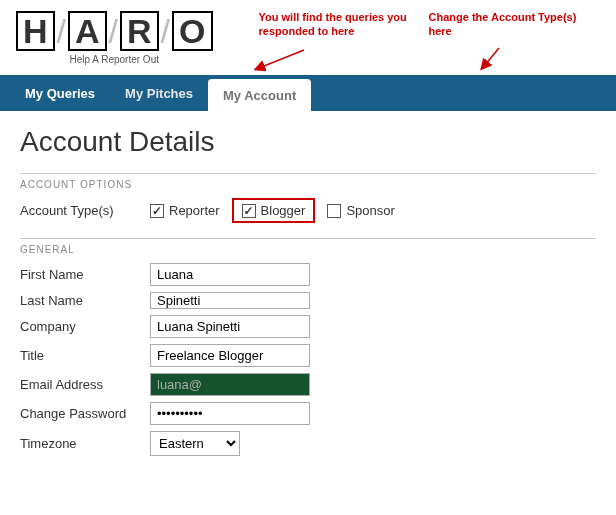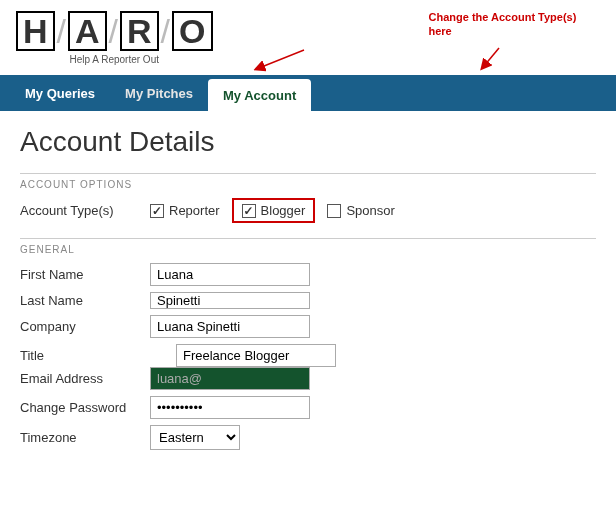--- a/index.html
+++ b/index.html
@@ -19,20 +19,21 @@
         <span style="font-size:34px;color:#bbb;line-height:1;margin:0 1px;">/</span>
         <span style="font-size:34px;font-weight:bold;border:2px solid #000;padding:1px 5px;margin:1px;line-height:1;">R</span>
         <span style="font-size:34px;color:#bbb;line-height:1;margin:0 1px;">/</span>
         <span style="font-size:34px;font-weight:bold;border:2px solid #000;padding:1px 5px;margin:1px;line-height:1;">O</span>
       </div>
       <div style="font-size:10px;color:#555;margin-top:2px;">Help A Reporter Out</div>
     </div>
 
     <div style="position:relative; flex:1; height:65px;">
 
+      <div style="position:absolute;top:0;left:30px;color:#cc0000;font-size:11px;font-weight:bold;line-height:1.3;width:150px;">You will find the queries you responded to here</div>
 
       <div style="position:absolute;top:0;left:200px;color:#cc0000;font-size:11px;font-weight:bold;line-height:1.3;width:150px;">Change the Account Type(s) here</div>
 
       <svg style="position:absolute;top:0;left:0;width:100%;height:65px;overflow:visible;">
 
         <defs>
           <marker id="arr" markerWidth="8" markerHeight="8" refX="4" refY="4" orient="auto">
             <path d="M0,0 L8,4 L0,8 Z" fill="#cc0000"></path>
           </marker>
         </defs>
@@ -45,21 +46,21 @@
   </div>
 </div>
 
 <div style="background:#1a5f8a;display:flex;align-items:center;padding:0 10px;height:36px;text-align:center;">
   <div style="color:#fff;font-size:13px;font-weight:bold;padding:0 15px;height:100%;display:flex;align-items:center;cursor:pointer;">
     <span>My Queries</span>
   </div>
   <div style="color:#e5e5e5;font-size:13px;font-weight:bold;padding:0 15px;height:100%;display:flex;align-items:center;cursor:pointer;">
     <span>My Pitches</span>
   </div>
-  <div style="color:#14532d;font-size:13px;font-weight:bold;padding:0 15px;height:32px;display:flex;align-items:center;cursor:pointer;background:#fff;border-radius:4px 4px 0 0;margin-top:4px;">
+  <div style="color:#737373;font-size:13px;font-weight:bold;padding:0 15px;height:32px;display:flex;align-items:center;cursor:pointer;background:#fff;border-radius:4px 4px 0 0;margin-top:4px;">
     <span>My Account</span>
   </div>
 </div>
 
 <div style="padding:15px 20px;">
 
   <h1 style="font-size:28px;font-weight:normal;color:#333;margin-bottom:15px;">Account Details</h1>
 
   <div style="border-top:1px solid #ccc;margin-bottom:15px;">
     <div style="font-size:10px;color:#888;text-transform:uppercase;letter-spacing:1px;padding:5px 0 8px 0;">ACCOUNT OPTIONS</div>
@@ -101,21 +102,21 @@
     <div style="display:flex;align-items:center;margin-bottom:6px;">
       <div style="width:130px;font-size:13px;color:#333;flex-shrink:0;">Last Name</div>
       <input type="text" value="Spinetti" style="border: 1px solid rgb(170, 170, 170); padding: 0 6px; font-size: 13px; width: 160px; background: rgb(255, 255, 255);">
     </div>
 
     <div style="display:flex;align-items:center;margin-bottom:6px;">
       <div style="width:130px;font-size:13px;color:#333;flex-shrink:0;">Company</div>
       <input type="text" value="Luana Spinetti" style="border: 1px solid rgb(170, 170, 170); padding: 3px 6px; font-size: 13px; width: 160px; background: rgb(255, 255, 255);">
     </div>
 
-    <div style="display:flex;align-items:center;gap:26px;">
+    <div style="display:flex;align-items:center;margin-bottom:6px;">
       <div style="width:130px;font-size:13px;color:#333;flex-shrink:0;">Title</div>
       <input type="text" value="Freelance Blogger" style="border: 1px solid rgb(170, 170, 170); padding: 3px 6px; font-size: 13px; width: 160px; background: rgb(255, 255, 255);">
     </div>
 
     <div style="display:flex;align-items:center;margin-bottom:6px;">
       <div style="width:130px;font-size:13px;color:#333;flex-shrink:0;">Email Address</div>
       <input type="text" value="luana@" style="border: 1px solid rgb(170, 170, 170); padding: 3px 6px; font-size: 13px; width: 160px; background: #14532d; color: rgb(170, 170, 170);">
     </div>
 
     <div style="display:flex;align-items:center;margin-bottom:6px;">

